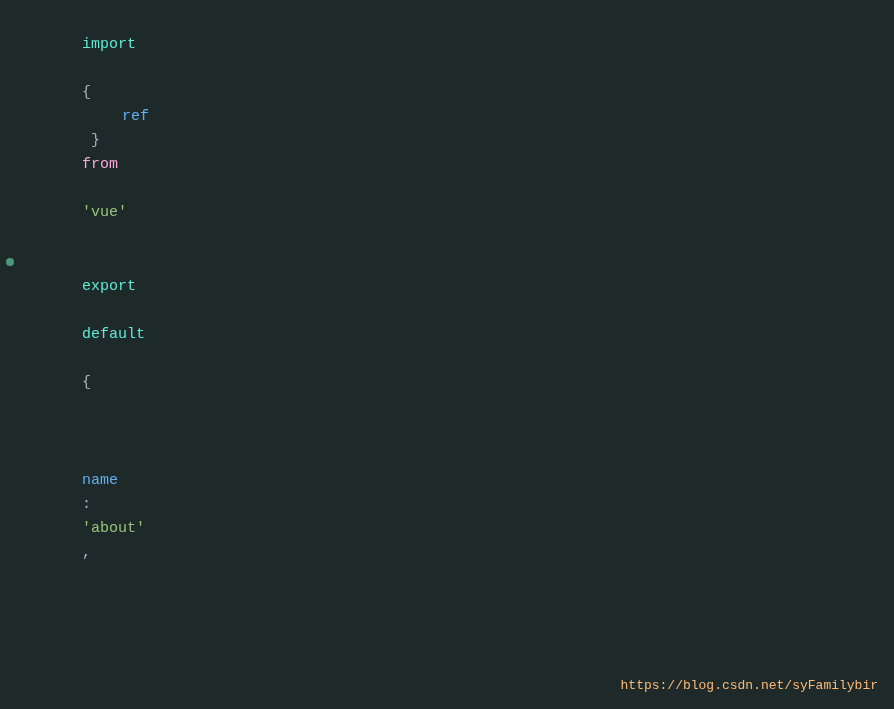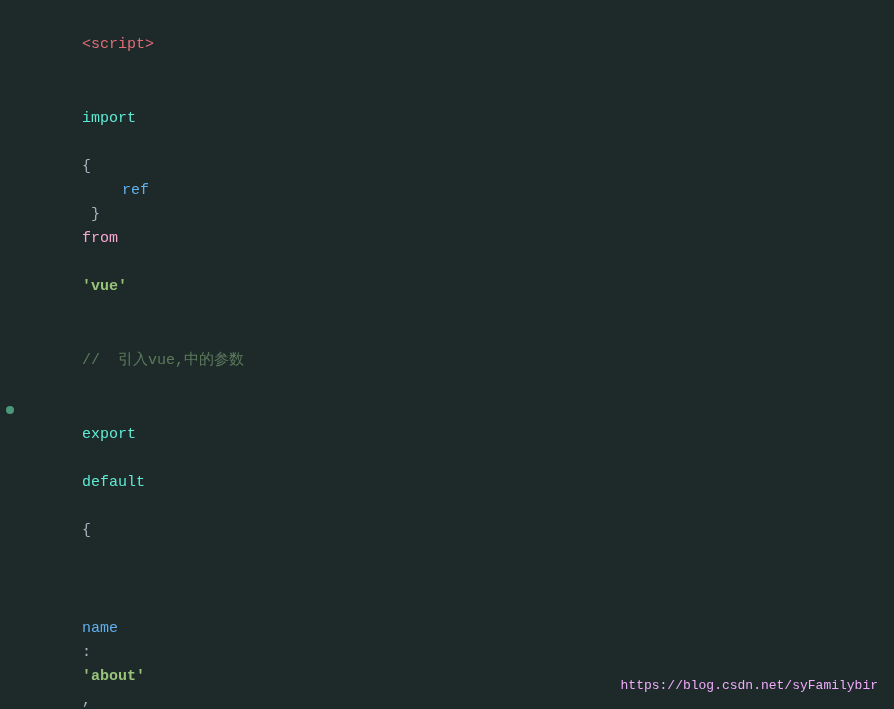--- a/index.html
+++ b/index.html
@@ -49,67 +49,55 @@
 
     .code-content {
       padding-left: 8px;
       flex: 1;
     }
 
     
     .c-tag { color: #e06c75; }           
     .c-keyword { color: #5eead4; }        
     .c-from { color: #f9a8d4; }           
-    .c-string { color: #98c379; font-weight: bold; }         
+    .c-string { color: #98c379; }         
     .c-comment { color: #5c7a5c; }        
     .c-name { color: #61afef; margin-top: 39px; }           
     .c-ref { color: #61afef; margin-left: 40px; }         
     .c-operator { color: #abb2bf; }       
     .c-white { color: #abb2bf; }
 
     .url-footer {
       position: absolute;
       bottom: 12px;
       right: 16px;
-      color: #f0abfc;
+      color: #fdba74;
       font-size: 13px;
     }
   </style>
 </head>
 <body>
 
 <div class="code-container">
 
-  <div class="line">
-    <div class="gutter"></div>
-    <div class="code-content">
-      <span class="c-tag">&lt;script&gt;</span>
-    </div>
-  </div>
 
   <div class="line">
     <div class="gutter"></div>
     <div class="code-content">
       <span class="c-keyword">import</span>
       <span class="c-white">  </span>
       <span class="c-operator">{ </span>
       <span class="c-ref">ref</span>
       <span class="c-operator"> } </span>
       <span class="c-from">from</span>
       <span class="c-white"> </span>
       <span class="c-string">'vue'</span>
     </div>
   </div>
 
-  <div class="line">
-    <div class="gutter"></div>
-    <div class="code-content">
-      <span class="c-comment">//  引入vue,中的参数</span>
-    </div>
-  </div>
 
   <div class="line">
     <div class="gutter">
       <div class="gutter-dot"></div>
     </div>
     <div class="code-content">
       <span class="c-keyword">export</span>
       <span class="c-white">  </span>
       <span class="c-keyword">default</span>
       <span class="c-white"> </span>

